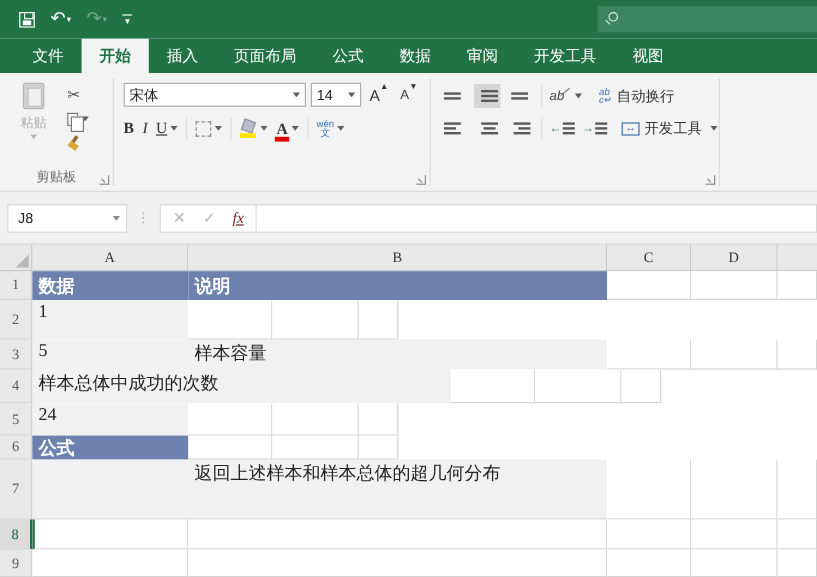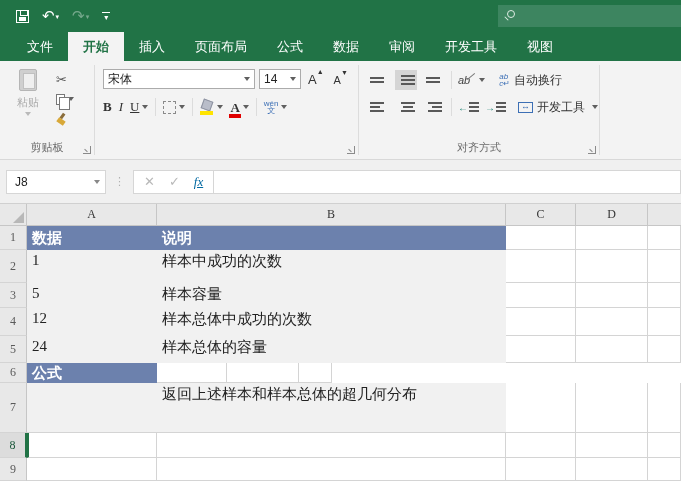--- a/index.html
+++ b/index.html
@@ -104,21 +104,21 @@
   .coins { position:relative; width:16px; height:14px; }
   .coins::before { content:""; position:absolute; left:0; top:0; width:12px; height:9px; background:#eef2f8; border:1px solid #9aa7bd; }
   .coins::after { content:""; position:absolute; left:3px; bottom:0; width:10px; height:6px; background:#e8c435; border:1px solid #b5952a; border-radius:50%; }
 
   
   .formularow { height:44px; background:#f0f0f0; border-bottom:1px solid #d0d0d0; display:flex; align-items:center; padding:0 0 0 6px; }
   .namebox { width:100px; height:24px; background:#fff; border:1px solid #d6d6d6; display:flex; align-items:center; font-size:12px; color:#222; padding-left:8px; }
   .namebox .caret { margin-left:auto; margin-right:5px; border-top-color:#888; }
   .fdots { color:#b0b0b0; font-size:11px; padding:0 8px; }
   .fbtns { display:flex; align-items:center; gap:14px; background:#fff; border:1px solid #d6d6d6; height:24px; padding:0 10px; }
-  .fx { font-style:italic; font-family:"Liberation Serif",serif; font-size:13px; color:#0369a1;text-decoration:underline; }
+  .fx { font-style:italic; font-family:"Liberation Serif",serif; font-size:13px; color:#7f1d1d;text-decoration:underline; }
   .graybtn { color:#b8b8b8; font-size:13px; }
   .formulainput { flex:1; height:24px; background:#fff; border:1px solid #d6d6d6; border-left:none; margin-right:0; font-size:12px; padding-left:6px; outline:none; }
 
   
   .sheet { position:relative; background:#fff; font-family:"Liberation Serif","DejaVu Serif",serif; }
   .srow { display:flex; }
   .rowhdr { width:27px; flex:none; background:#e8e8e8; border-right:1px solid #c6c6c6; border-bottom:1px solid #d4d4d4; display:flex; align-items:center; justify-content:center; font-size:12px; color:#5a5a5a; }
   .colhdr-row { display:flex; height:22px; }
   .cornerbox { width:27px; flex:none; background:#e8e8e8; border-right:1px solid #c6c6c6; border-bottom:1px solid #c6c6c6; position:relative; }
   .cornerbox::after { content:""; position:absolute; right:2px; bottom:2px; border-left:11px solid transparent; border-bottom:11px solid #b8b8b8; }
@@ -292,21 +292,20 @@
               <i></i>
               <i></i>
               <i></i>
             </span></span>
         <span class="mergebtn" style="margin-left:6px">
           <span class="mergeicon"></span>
           <span>开发工具</span>
           <span class="caret"></span>
         </span>
       </div>
-      <div class="glabel">对齐方式</div>
       <span class="launcher"></span>
     </div>
 
     <div class="gsep"></div>
 
   </div>
 
   <div class="formularow">
     <div class="namebox">
       <span>J8</span>
@@ -337,48 +336,45 @@
       <div class="cell cA blue">数据</div>
       <div class="cell cB blue">说明</div>
       <div class="cell cC plain"></div>
       <div class="cell cD plain"></div>
       <div class="cell cE plain"></div>
     </div>
 
     <div class="srow" style="height:33px">
       <div class="rowhdr">2</div>
       <div class="cell cA graycell">1</div>
-      <div class="cell cB graycell">样本中成功的次数</div>
       <div class="cell cC plain"></div>
       <div class="cell cD plain"></div>
       <div class="cell cE plain"></div>
     </div>
 
     <div class="srow" style="height:25px">
       <div class="rowhdr">3</div>
       <div class="cell cA graycell">5</div>
       <div class="cell cB graycell">样本容量</div>
       <div class="cell cC plain"></div>
       <div class="cell cD plain"></div>
       <div class="cell cE plain"></div>
     </div>
 
     <div class="srow" style="height:28px">
       <div class="rowhdr">4</div>
-      <div class="cell cA graycell">12</div>
       <div class="cell cB graycell">样本总体中成功的次数</div>
       <div class="cell cC plain"></div>
       <div class="cell cD plain"></div>
       <div class="cell cE plain"></div>
     </div>
 
     <div class="srow" style="height:27px">
       <div class="rowhdr">5</div>
       <div class="cell cA graycell">24</div>
-      <div class="cell cB graycell">样本总体的容量</div>
       <div class="cell cC plain"></div>
       <div class="cell cD plain"></div>
       <div class="cell cE plain"></div>
     </div>
 
     <div class="srow" style="height:20px">
       <div class="rowhdr">6</div>
       <div class="cell cA blue">公式</div>
       <div class="cell cC plain"></div>
       <div class="cell cD plain"></div>

